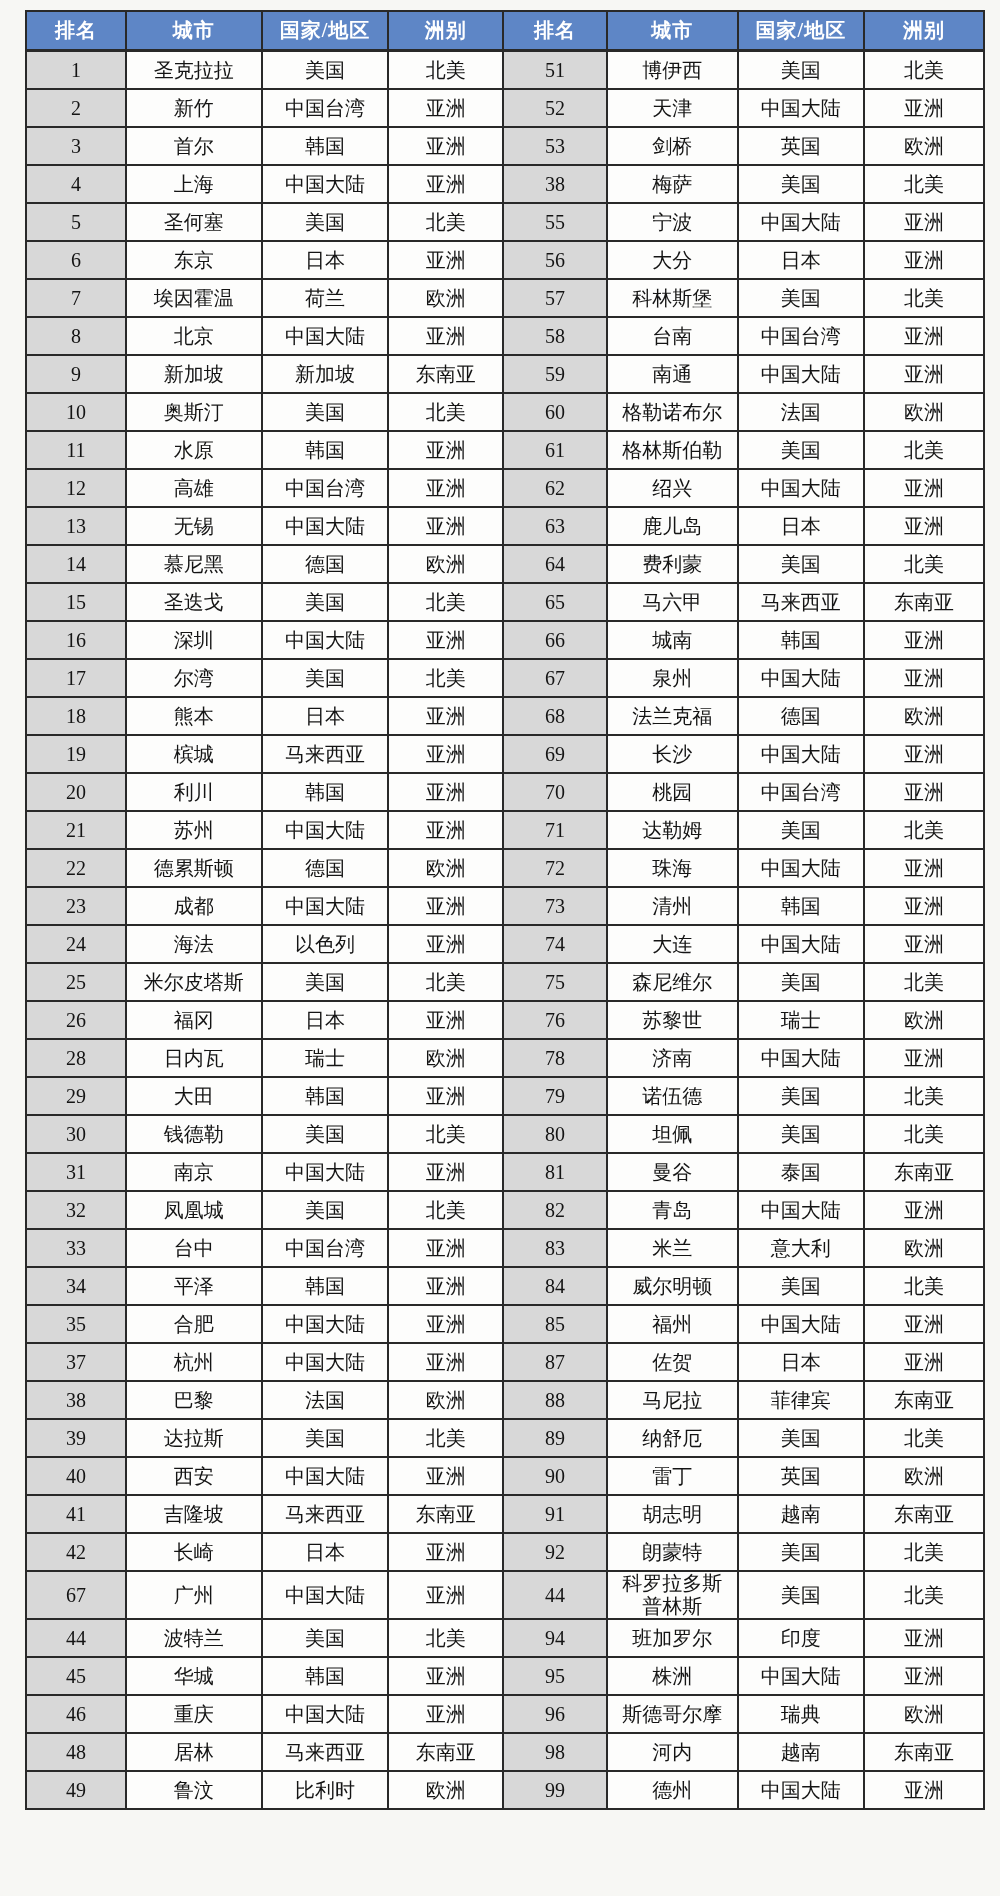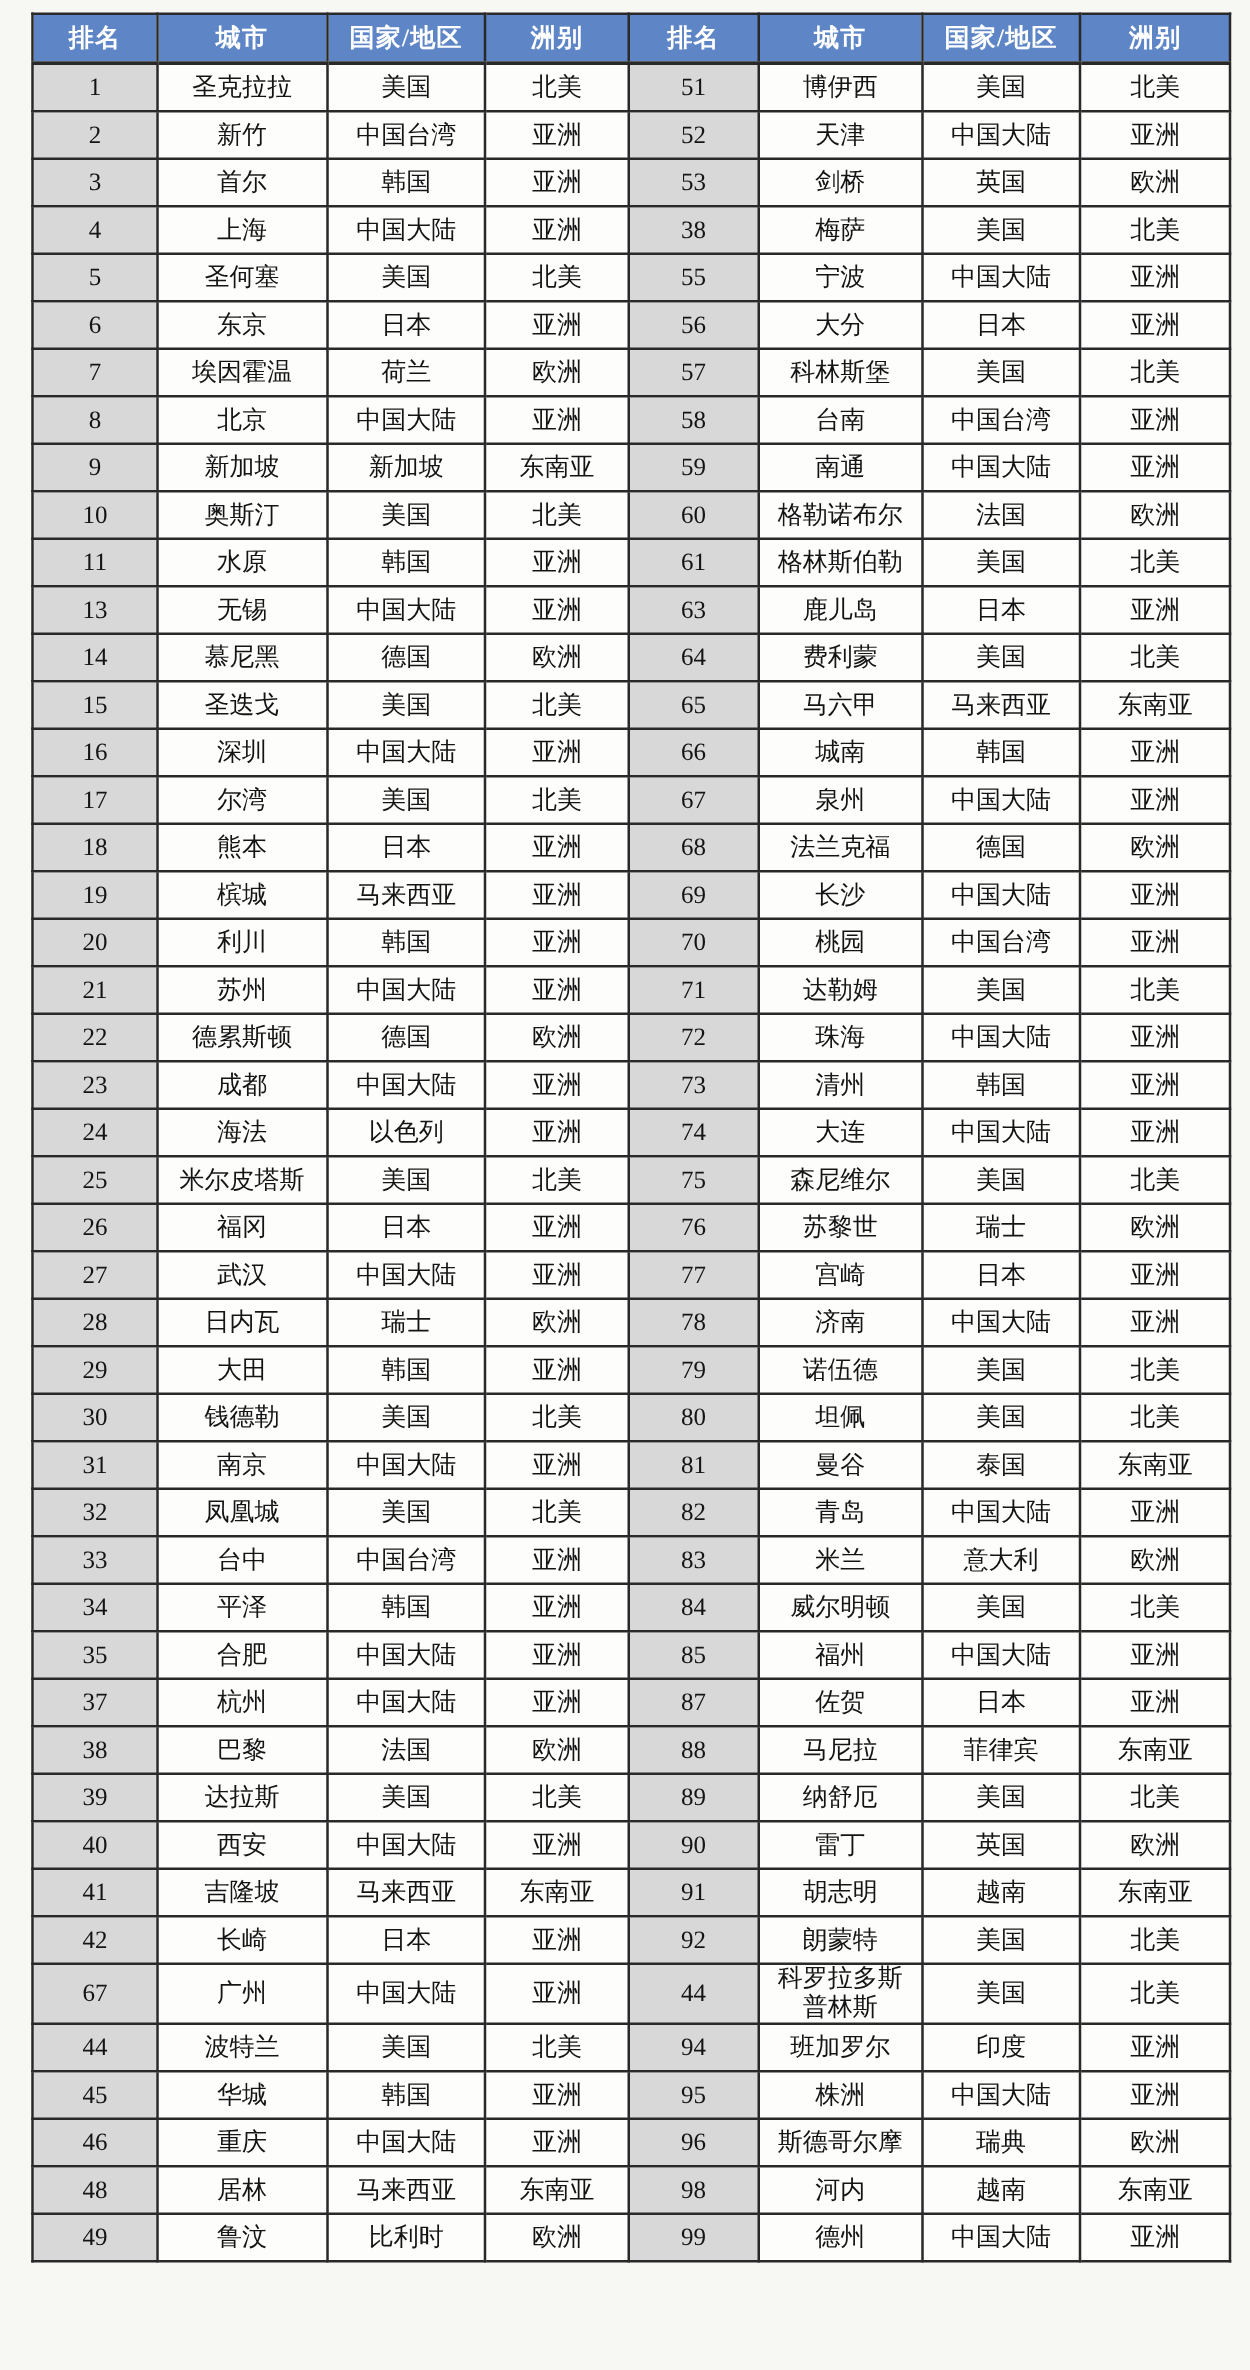--- a/index.html
+++ b/index.html
@@ -183,20 +183,30 @@
           <td class="rank">11</td>
           <td class="city">水原</td>
           <td class="country">韩国</td>
           <td class="continent">亚洲</td>
           <td class="rank">61</td>
           <td class="city">格林斯伯勒</td>
           <td class="country">美国</td>
           <td class="continent">北美</td>
         </tr>
         <tr>
+          <td class="rank">12</td>
+          <td class="city">高雄</td>
+          <td class="country">中国台湾</td>
+          <td class="continent">亚洲</td>
+          <td class="rank">62</td>
+          <td class="city">绍兴</td>
+          <td class="country">中国大陆</td>
+          <td class="continent">亚洲</td>
+        </tr>
+        <tr>
           <td class="rank">13</td>
           <td class="city">无锡</td>
           <td class="country">中国大陆</td>
           <td class="continent">亚洲</td>
           <td class="rank">63</td>
           <td class="city">鹿儿岛</td>
           <td class="country">日本</td>
           <td class="continent">亚洲</td>
         </tr>
         <tr>
@@ -321,30 +331,20 @@
         </tr>
         <tr>
           <td class="rank">26</td>
           <td class="city">福冈</td>
           <td class="country">日本</td>
           <td class="continent">亚洲</td>
           <td class="rank">76</td>
           <td class="city">苏黎世</td>
           <td class="country">瑞士</td>
           <td class="continent">欧洲</td>
-        </tr>
-        <tr>
-          <td class="rank">27</td>
-          <td class="city">武汉</td>
-          <td class="country">中国大陆</td>
-          <td class="continent">亚洲</td>
-          <td class="rank">77</td>
-          <td class="city">宫崎</td>
-          <td class="country">日本</td>
-          <td class="continent">亚洲</td>
         </tr>
         <tr>
           <td class="rank">28</td>
           <td class="city">日内瓦</td>
           <td class="country">瑞士</td>
           <td class="continent">欧洲</td>
           <td class="rank">78</td>
           <td class="city">济南</td>
           <td class="country">中国大陆</td>
           <td class="continent">亚洲</td>

